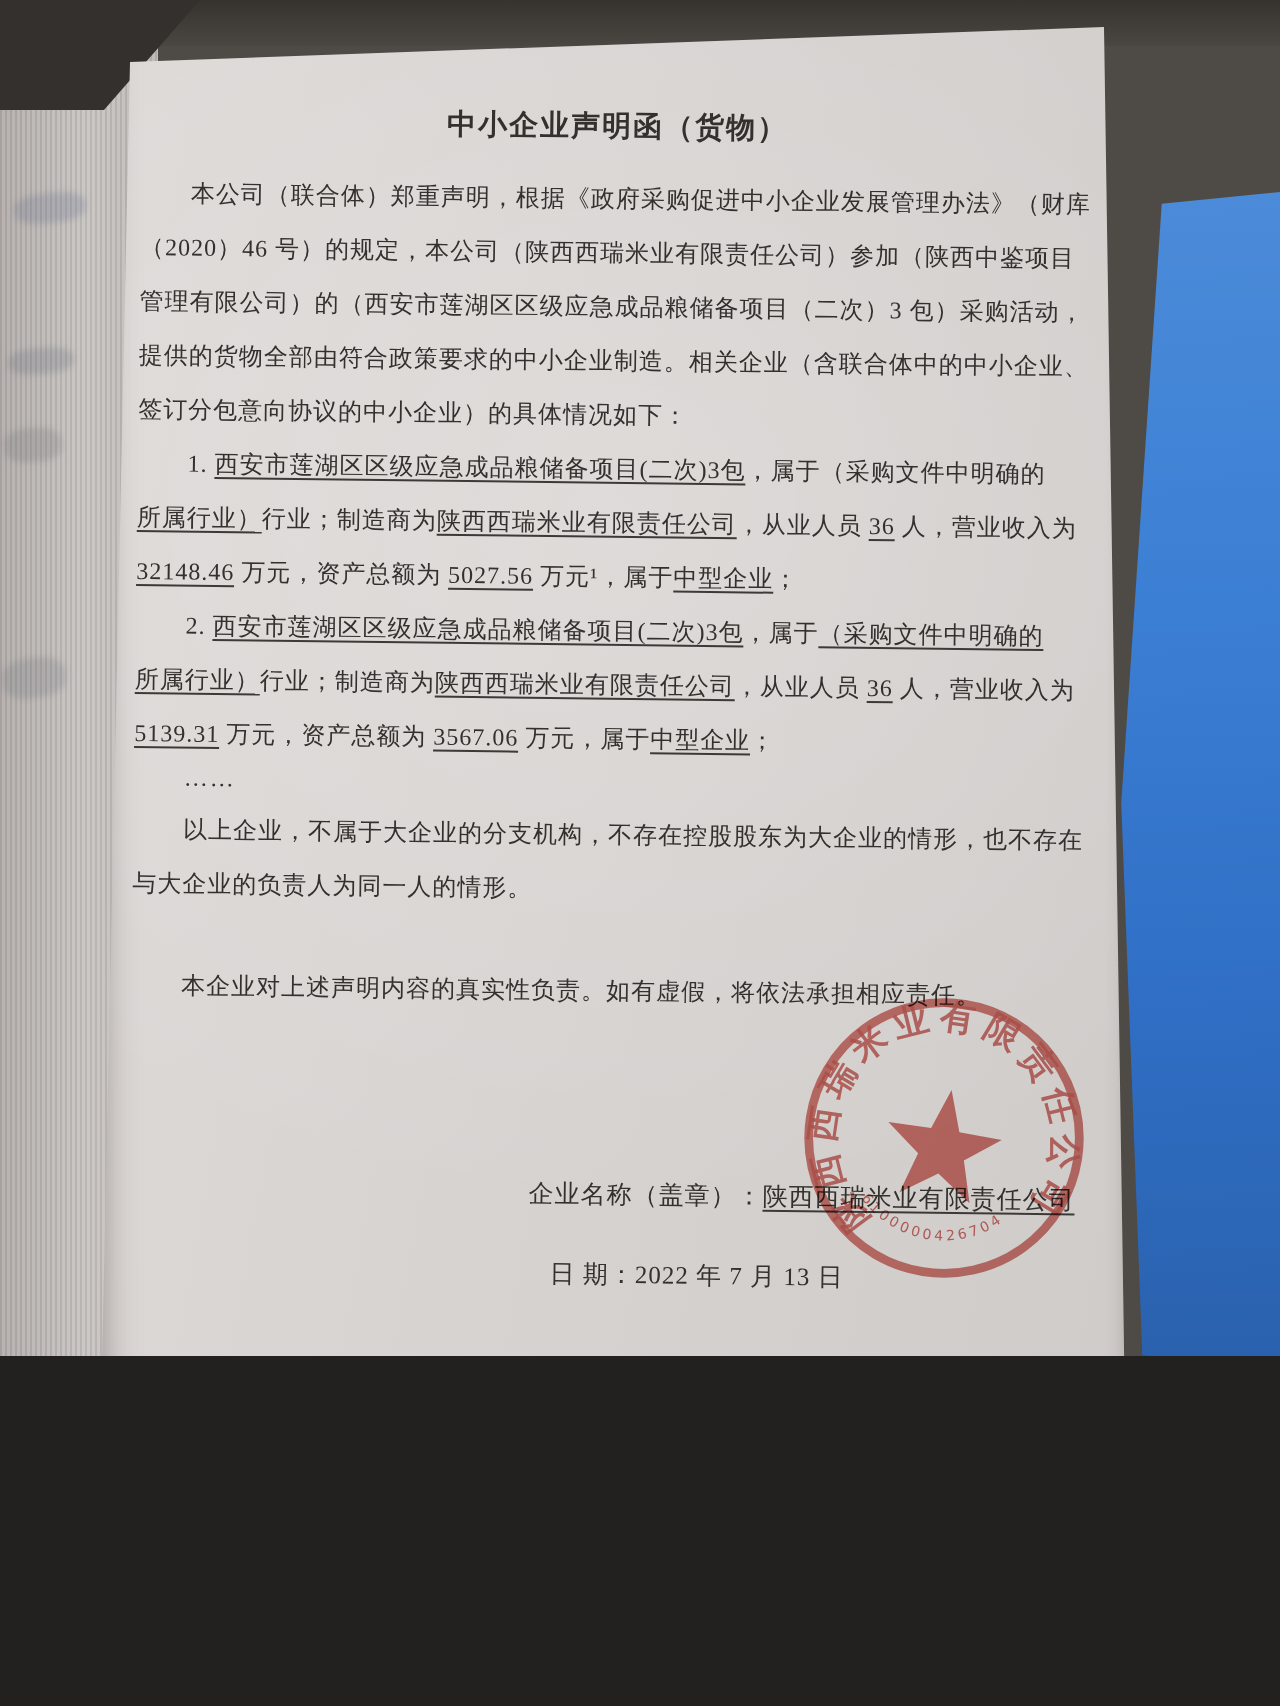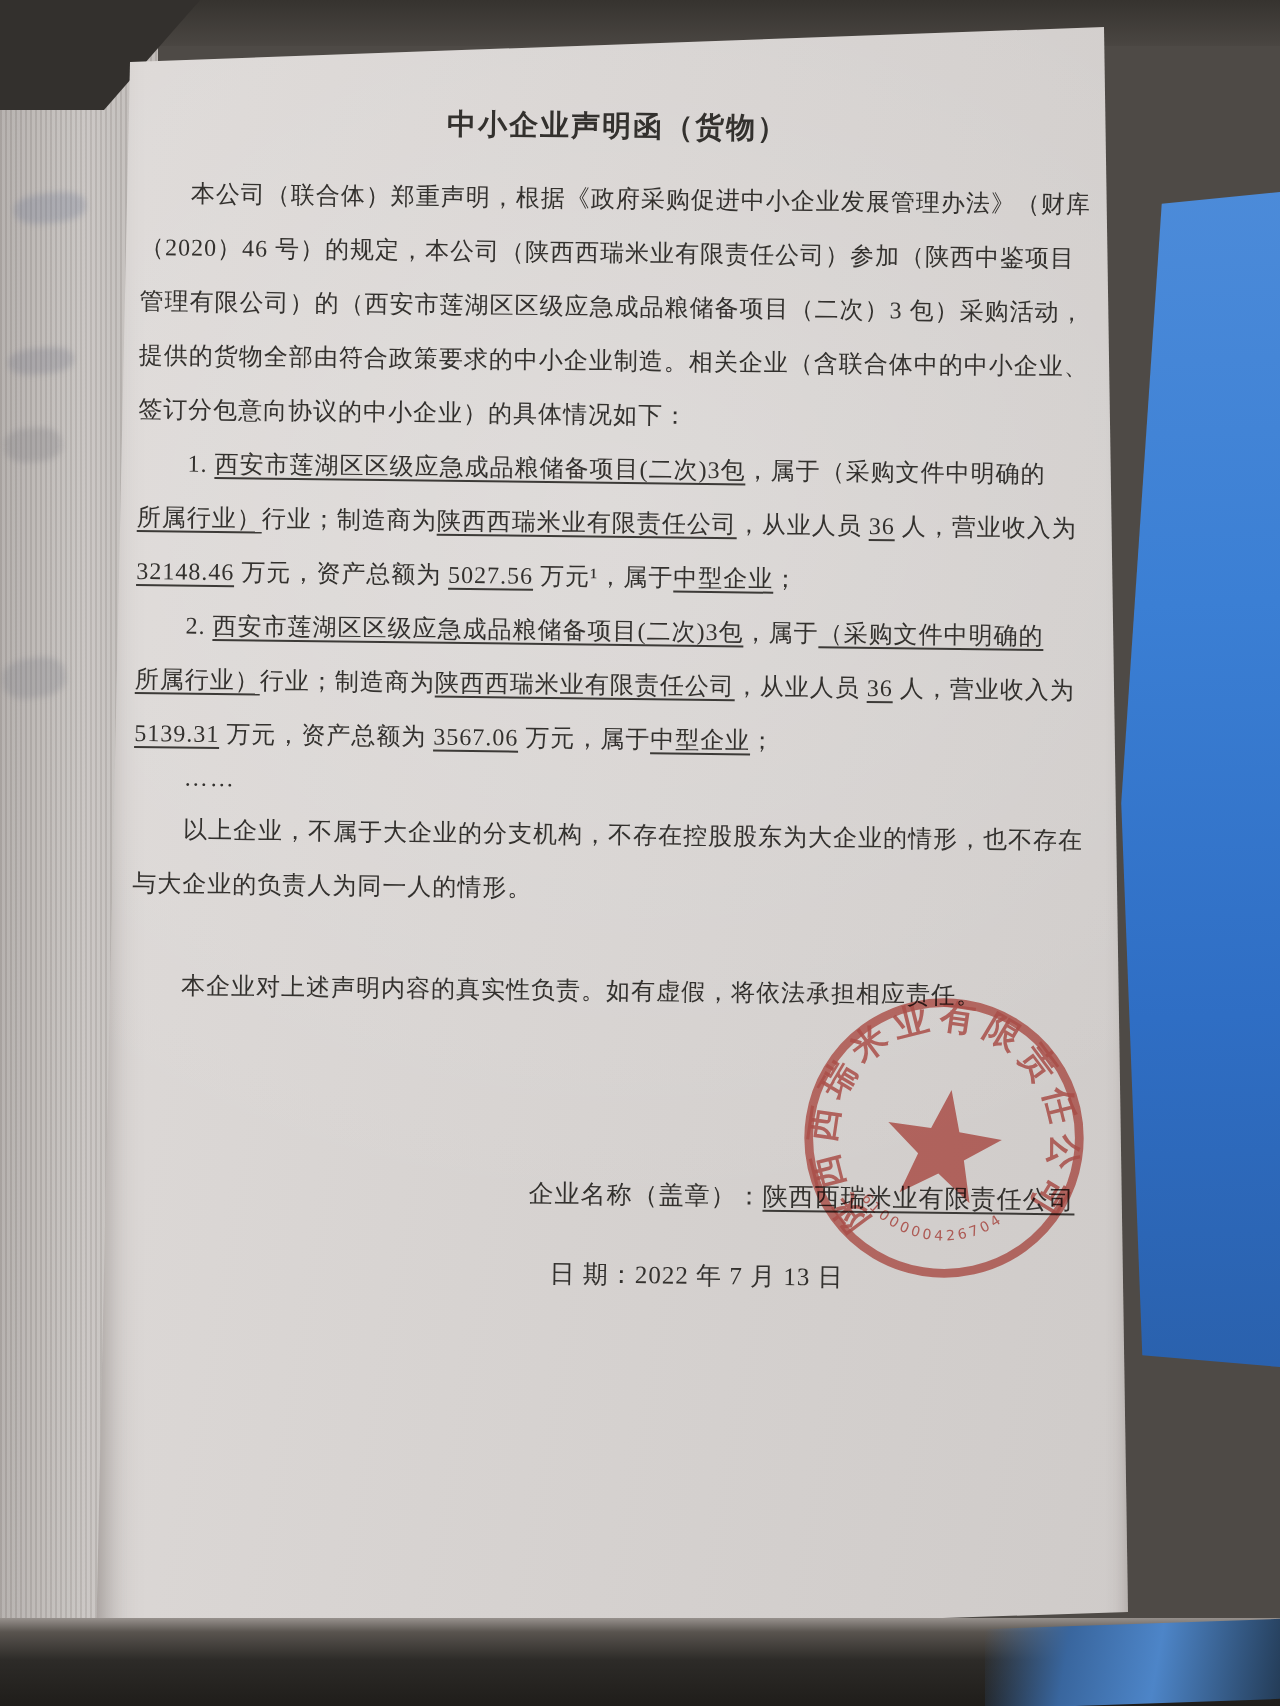--- a/index.html
+++ b/index.html
@@ -1,17 +1,17 @@
 <!DOCTYPE html>
 <html><head>
 <meta charset="utf-8">
 <style>
   html,body{margin:0;padding:0;background:#232120;}
   .photo{
-    position:relative;width:1280px;height:1706px;overflow:hidden;
+    position:relative;width:1280px;height:1356px;overflow:hidden;
     background:#4e4a46;
     font-family:"Liberation Serif","DejaVu Serif",serif;
   }
   
   .top-shade{position:absolute;left:0;top:0;width:1280px;height:46px;z-index:1;
     background:linear-gradient(180deg,#36332f,#4a4642);}
   .corner-shade{position:absolute;left:0;top:0;width:200px;height:110px;z-index:2;
     background:#33302d;clip-path:polygon(0 0,100% 0,52% 100%,0 100%);}
   .page-stack{position:absolute;left:0;top:28px;width:158px;height:1650px;z-index:1;
     background:

